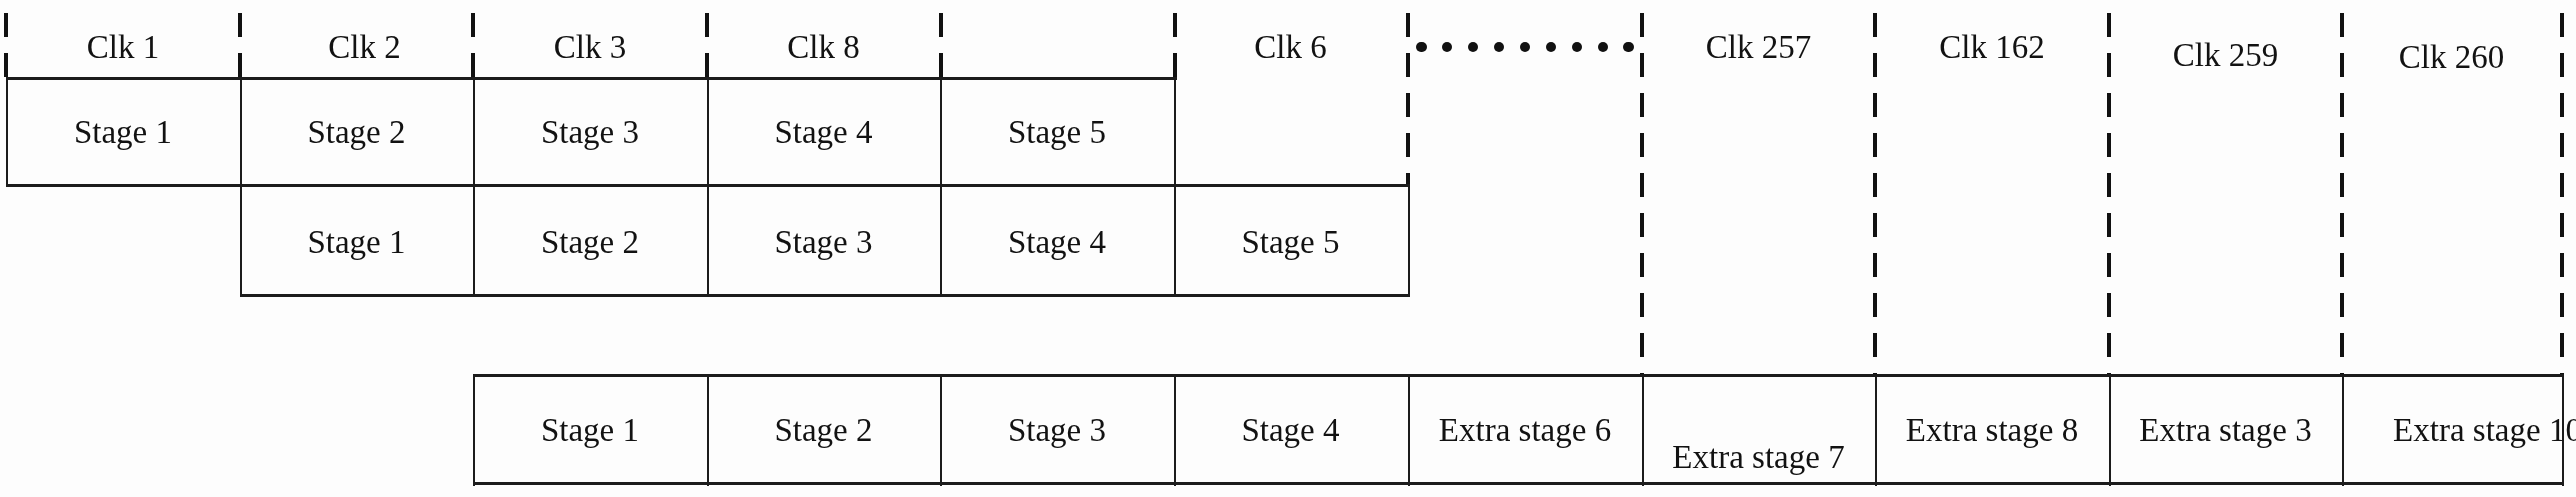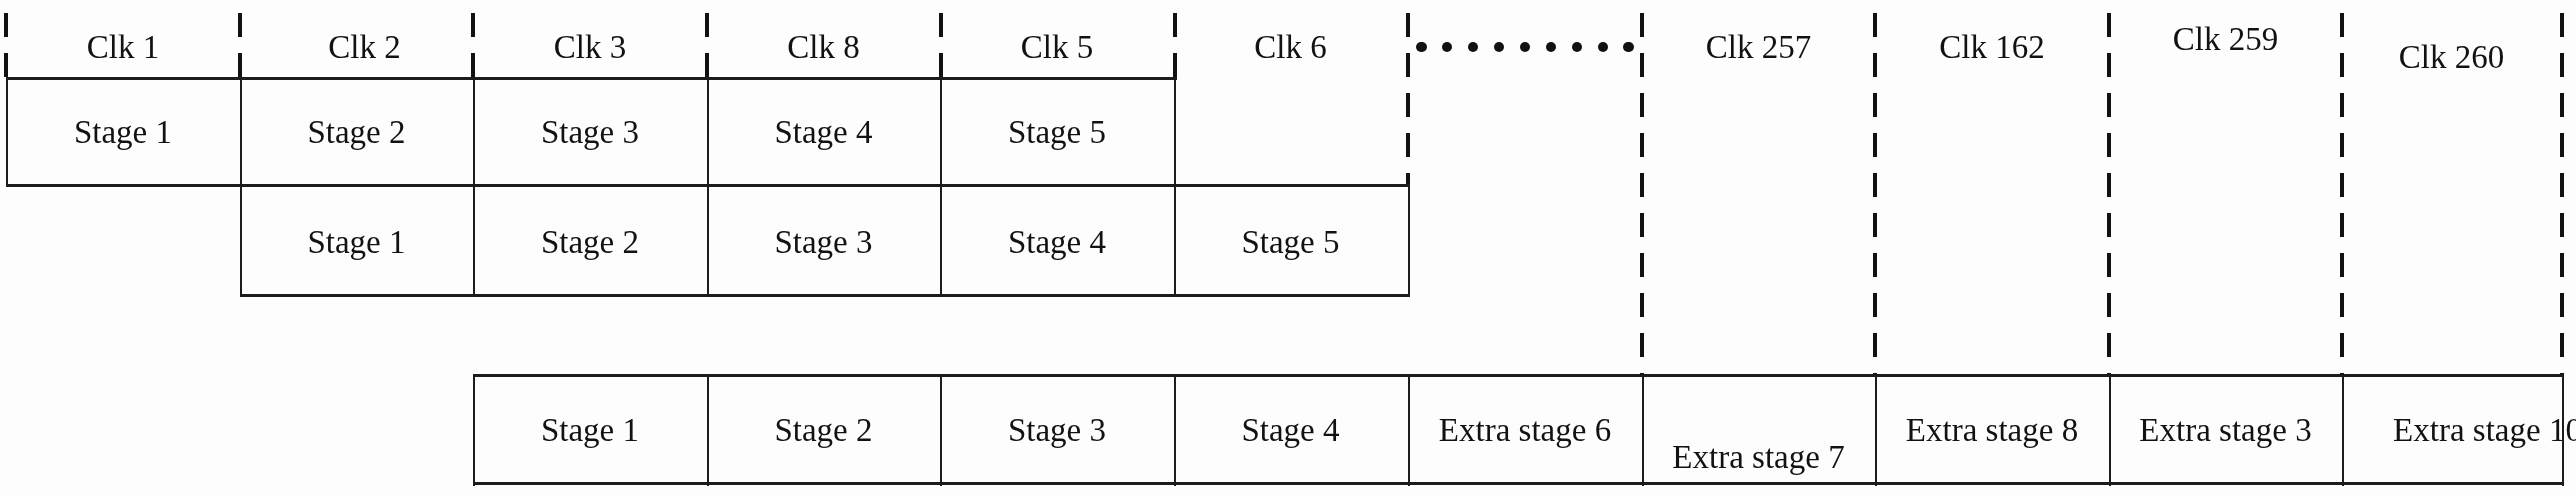--- a/index.html
+++ b/index.html
@@ -53,36 +53,35 @@
   <div class="dash" style="left:1640px;top:13.3px;height:361px;"></div>
   <div class="dash" style="left:1873px;top:13.3px;height:361px;"></div>
   <div class="dash" style="left:2107px;top:13.3px;height:361px;"></div>
   <div class="dash" style="left:2340px;top:13.3px;height:361px;"></div>
   <div class="dash" style="left:2560px;top:13.3px;height:361px;"></div>
 
   <div class="cell" style="left:6px;top:18px;width:234px;height:58px;">Clk 1</div>
   <div class="cell" style="left:248px;top:18px;width:233px;height:58px;">Clk 2</div>
   <div class="cell" style="left:473px;top:18px;width:234px;height:58px;">Clk 3</div>
   <div class="cell" style="left:707px;top:18px;width:233px;height:58px;">Clk 8</div>
-  <div class="cell" style="left:940px;top:18px;width:234px;height:58px;">Clk 5</div>
   <div class="cell" style="left:1174px;top:18px;width:233px;height:58px;text-align:center;">Clk 6</div>
   <div class="dots" style="left:1408px;top:18px;width:234px;height:58px;">
       <span class="dot"></span>
       <span class="dot"></span>
       <span class="dot"></span>
       <span class="dot"></span>
       <span class="dot"></span>
       <span class="dot"></span>
       <span class="dot"></span>
       <span class="dot"></span>
       <span class="dot"></span>
     </div>
   <div class="cell" style="left:1642px;top:18px;width:233px;height:58px;">Clk 257</div>
   <div class="cell" style="left:1875px;top:18px;width:234px;height:58px;">Clk 162</div>
-  <div class="cell" style="left:2109px;top:10px;width:233px;height:58px;">Clk 259</div>
+  <div class="cell" style="left:2109px;top:26px;width:233px;height:58px;">Clk 259</div>
   <div class="cell" style="left:2342px;top:28px;width:219px;height:58px;">Clk 260</div>
 
   <div class="hline" style="left:6px;top:77px;width:1171px;"></div>
   <div class="hline" style="left:6px;top:184px;width:1404px;"></div>
   <div class="hline" style="left:240px;top:294px;width:1170px;"></div>
   <div class="hline" style="left:473px;top:374px;width:2091px;"></div>
   <div class="hline" style="left:473px;top:482px;width:2091px;"></div>
 
   <div class="vline" style="left:6px;top:77px;height:109px;"></div>
   <div class="vline" style="left:240px;top:77px;height:220px;"></div>

